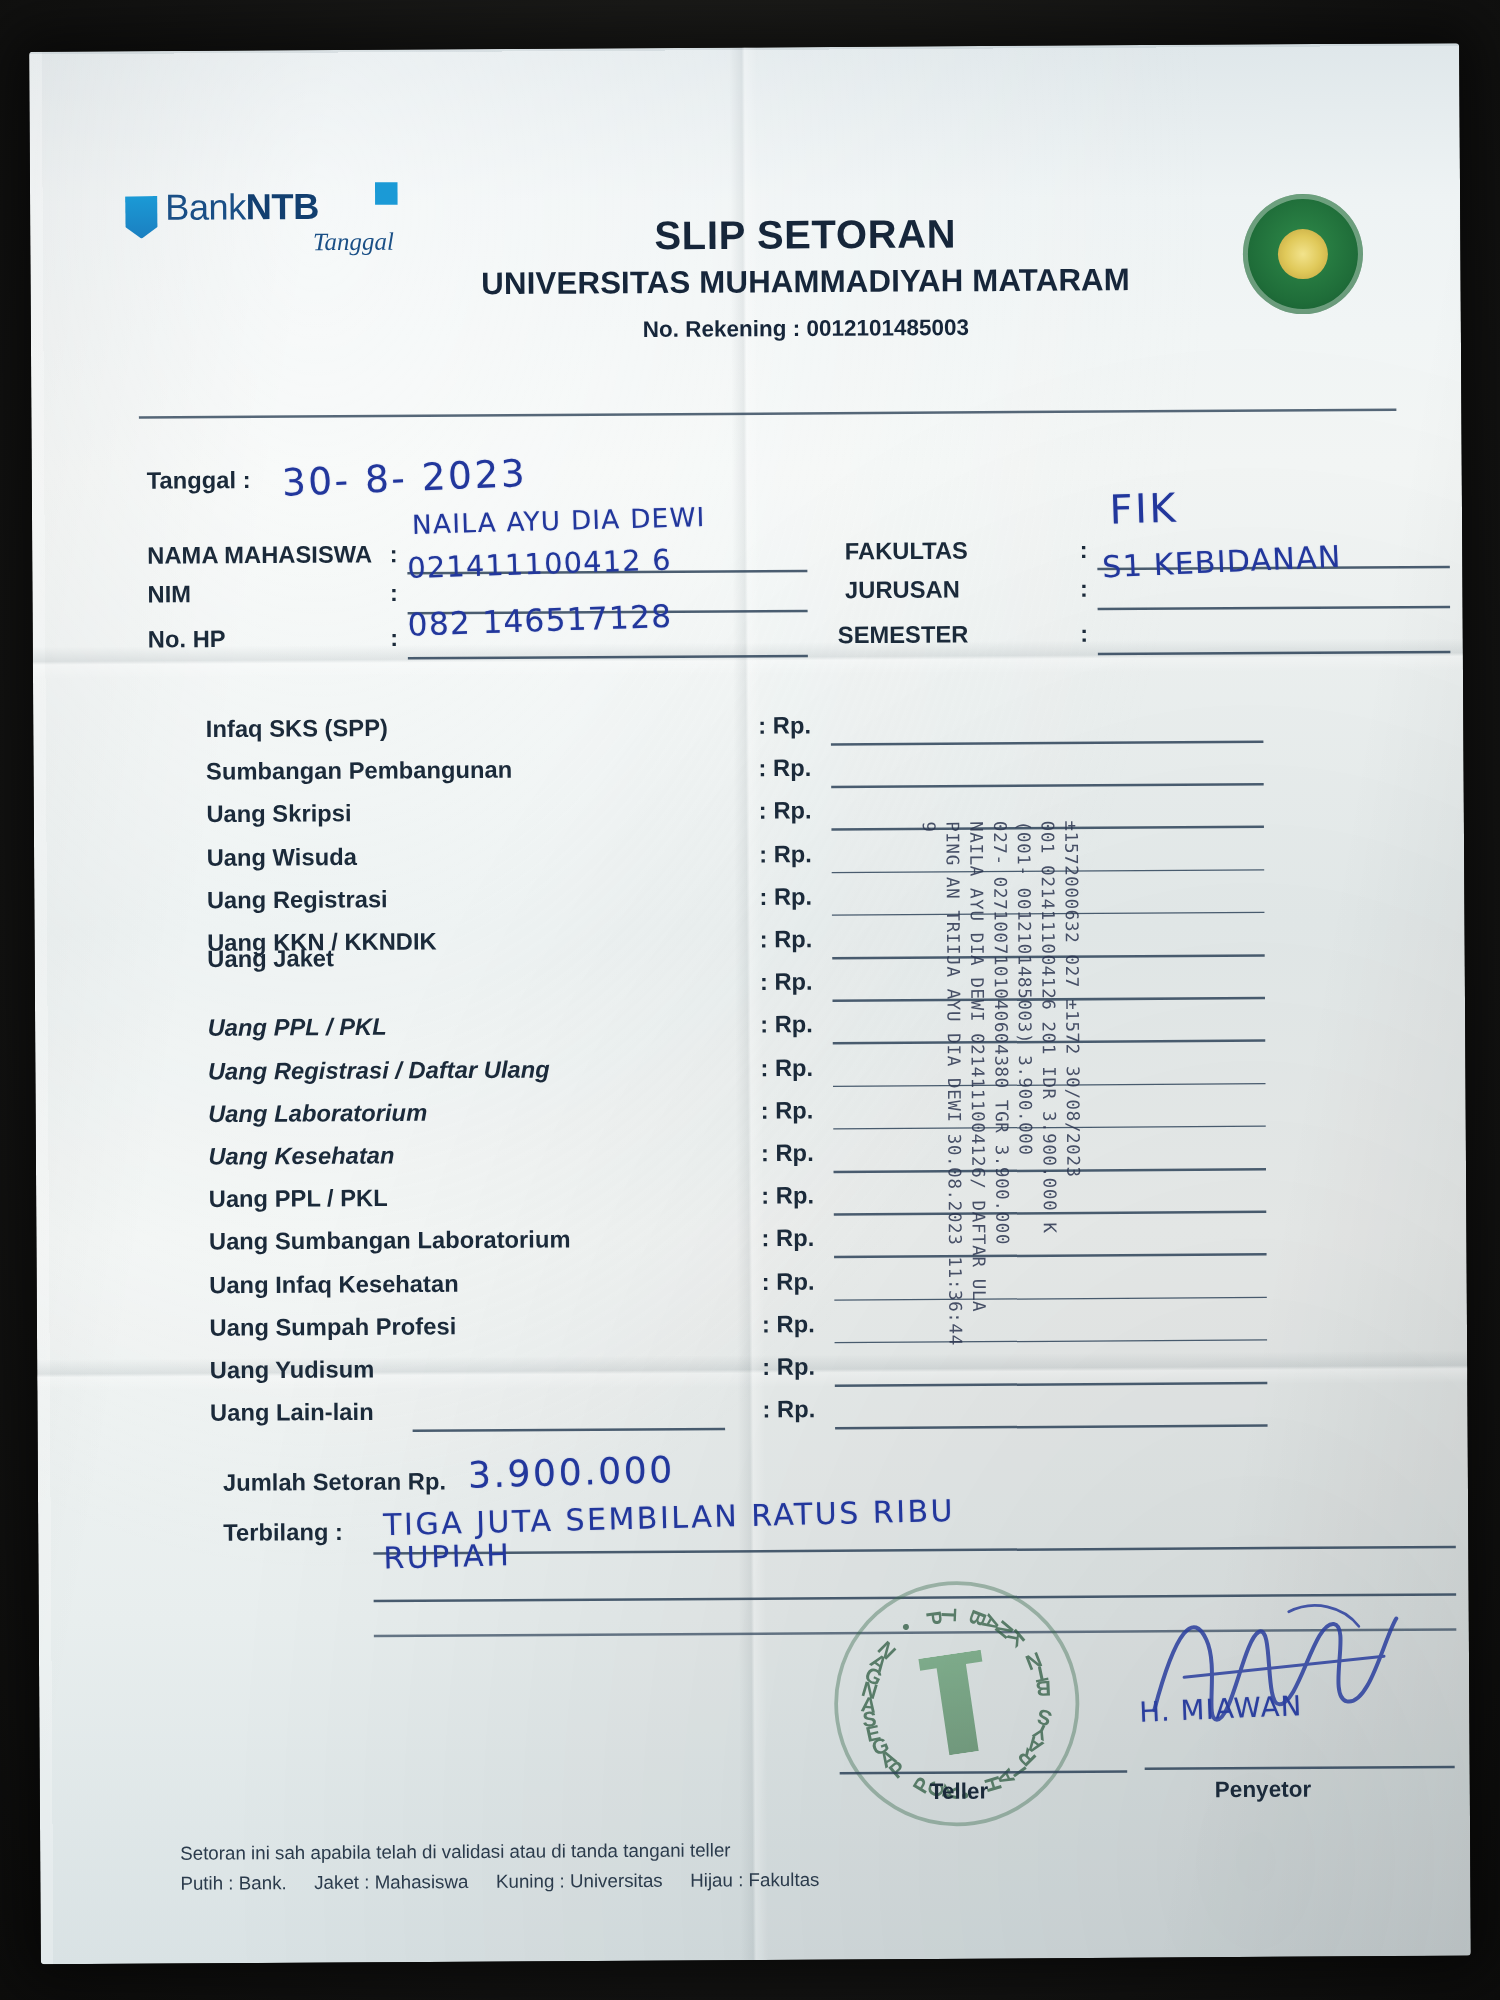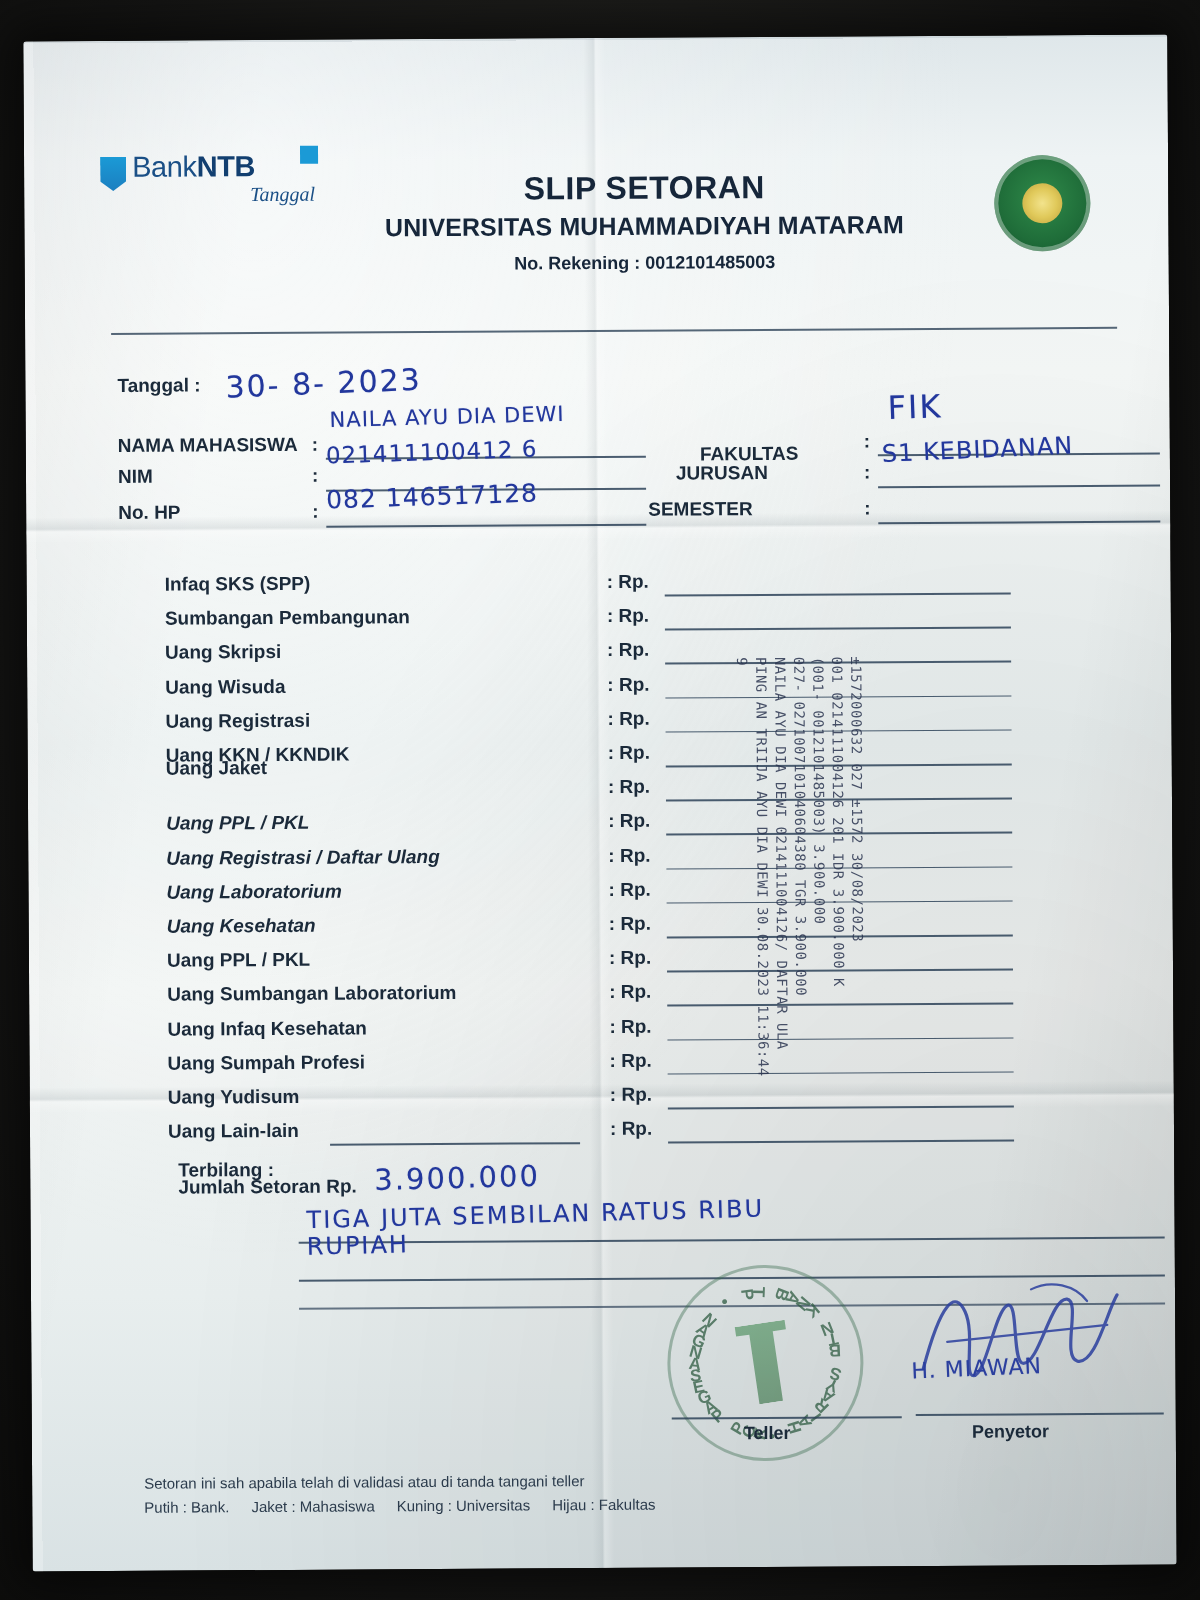--- a/index.html
+++ b/index.html
@@ -165,23 +165,23 @@
     background: #2d4258;
     opacity: 0.8;
   }
 
   
   .id-row { position: absolute; font-size: 19px; font-weight: 700; color:#1b2a3a; }
   .lbl-tanggal { left: 92px;  top: 334px; }
   .lbl-nama    { left: 92px;  top: 394px; }
   .lbl-nim     { left: 92px;  top: 425px; }
   .lbl-nohp    { left: 92px;  top: 461px; }
-  .lbl-fak     { left: 650px; top: 406px; margin-left: 24px; }
+  .lbl-fak     { left: 650px; top: 394px; }
   .lbl-jur     { left: 650px; top: 425px; }
-  .lbl-sem     { left: 622px; top: 461px; }
+  .lbl-sem     { left: 644px; top: 461px; }
 
   .colon { position: absolute; font-size: 19px; font-weight: 700; color:#1b2a3a; }
   .c-nama { left: 286px; top: 394px; }
   .c-nim  { left: 286px; top: 425px; }
   .c-hp   { left: 286px; top: 461px; }
   .c-fak  { left: 838px; top: 394px; }
   .c-jur  { left: 838px; top: 425px; }
   .c-sem  { left: 838px; top: 461px; }
 
   .ulin { position: absolute; height: 1.5px; background:#2d4258; opacity:.85; }
@@ -215,21 +215,21 @@
 
   
   .item { position: absolute; left: 138px; font-size: 19px; font-weight: 700; color:#1b2a3a; white-space: nowrap; }
   .item.ital { font-style: italic; font-weight: 700; }
   .rpc { position: absolute; left: 580px; font-size: 19px; font-weight: 700; color:#1b2a3a; }
   .rpline { position: absolute; left: 638px; width: 346px; height: 1.5px; background:#2d4258; opacity:.85; }
   .lainline { position: absolute; left: 300px; width: 250px; height: 1.5px; background:#2d4258; opacity:.85; }
 
   
   .jumlah-lbl { position:absolute; left:148px; top:1136px; font-size:19px; font-weight:700; }
-  .terbilang-lbl { position:absolute; left:148px; top:1119px; font-size:19px; font-weight:700; }
+  .terbilang-lbl { position:absolute; left:148px; top:1176px; font-size:19px; font-weight:700; }
   .terb-line1 { position:absolute; left:268px; top:1202px; width:866px; height:1.5px; background:#2d4258; opacity:.85; }
   .terb-line2 { position:absolute; left:268px; top:1240px; width:866px; height:1.5px; background:#2d4258; opacity:.85; }
   .terb-line3 { position:absolute; left:268px; top:1268px; width:866px; height:1.5px; background:#2d4258; opacity:.7; }
 
   .sig-line { position:absolute; height:1.5px; background:#2d4258; opacity:.85; }
   .sig-teller { left: 640px; top: 1380px; width: 230px; }
   .sig-penyetor { left: 884px; top: 1378px; width: 248px; }
   .sig-lbl { position:absolute; font-size:18px; font-weight:700; color:#1b2a3a; }
   .lbl-teller { left: 712px; top: 1386px; }
   .lbl-penyetor { left: 940px; top: 1386px; }

